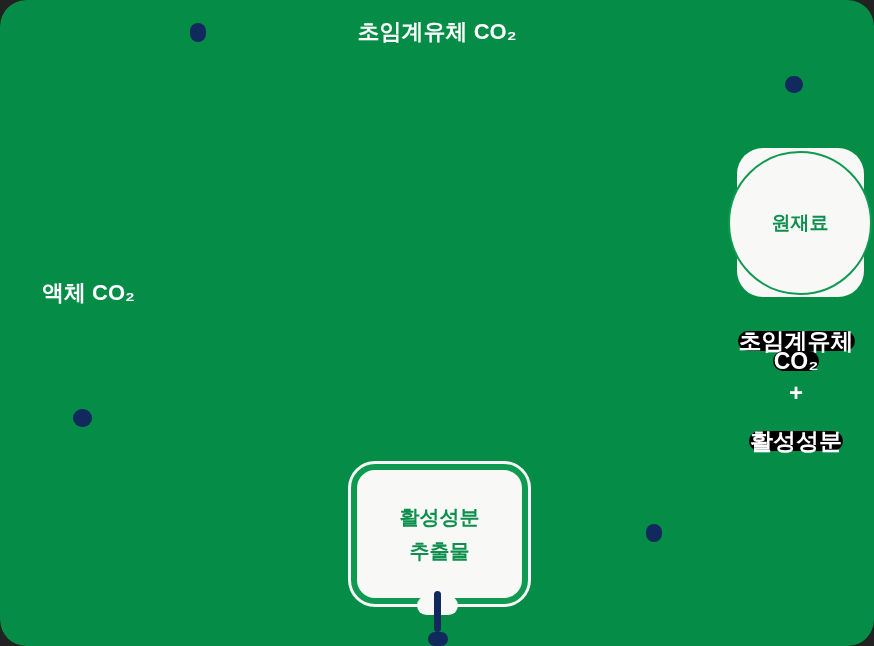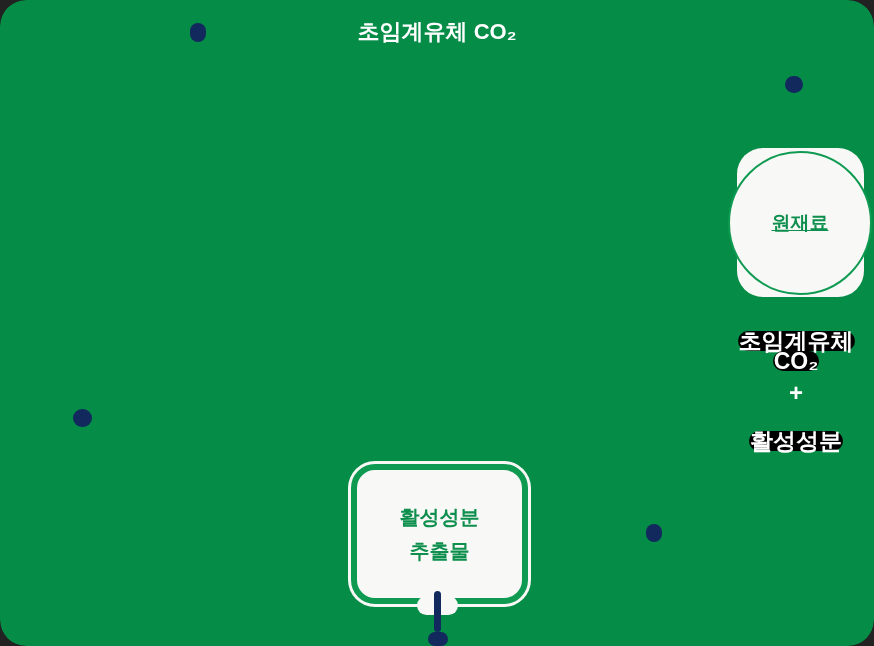--- a/index.html
+++ b/index.html
@@ -19,21 +19,21 @@
   .marker{position:absolute;background:var(--navy);}
   .m1{left:190px;top:23px;width:16px;height:19px;}
   .m2{left:785px;top:76px;width:18px;height:17px;}
   .m3{left:73px;top:409px;width:19px;height:18px;}
   .m4{left:646px;top:524px;width:16px;height:18px;}
   .img-square{position:absolute;left:737px;top:148px;width:127px;height:149px;background:var(--surface);}
   .raw-circle{
     position:absolute;left:728px;top:151px;width:144px;height:144px;border-radius:50%;
     background:var(--surface);border:2px solid var(--accent);
     display:flex;align-items:center;justify-content:center;
-    color:var(--text-green);font-size:19px;font-weight:600;text-decoration:underline;
+    color:var(--text-green);font-size:19px;font-weight:600;
   }
   .right-col{position:absolute;left:712px;top:331px;width:168px;text-align:center;color:var(--text-on-dark);}
   .hl{
     display:inline-block;background:var(--highlight);color:var(--text-on-dark);
     font-size:23px;font-weight:600;height:20px;line-height:21px;
     padding:0 1px;vertical-align:middle;white-space:nowrap;overflow:visible;
   }
   .right-line1{height:27px;}
   .plus{margin-top:24px;font-size:24px;font-weight:700;height:24px;line-height:22px;}
   .right-line2{margin-top:25px;height:27px;}
@@ -53,20 +53,21 @@
 
 <div class="canvas">
 
   <div class="lbl title-top">초임계유체 CO₂</div>
 
   <div class="marker m1"></div>
   <div class="marker m2"></div>
   <div class="marker m3"></div>
   <div class="marker m4"></div>
 
+  <div class="lbl lbl-left">액체 CO₂</div>
 
   <div class="img-square"></div>
   <div class="raw-circle">
     <span>원재료</span>
   </div>
 
   <div class="right-col">
     <div class="right-line1">
       <span class="hl">초임계유체</span>
       <span class="hl">CO₂</span>

